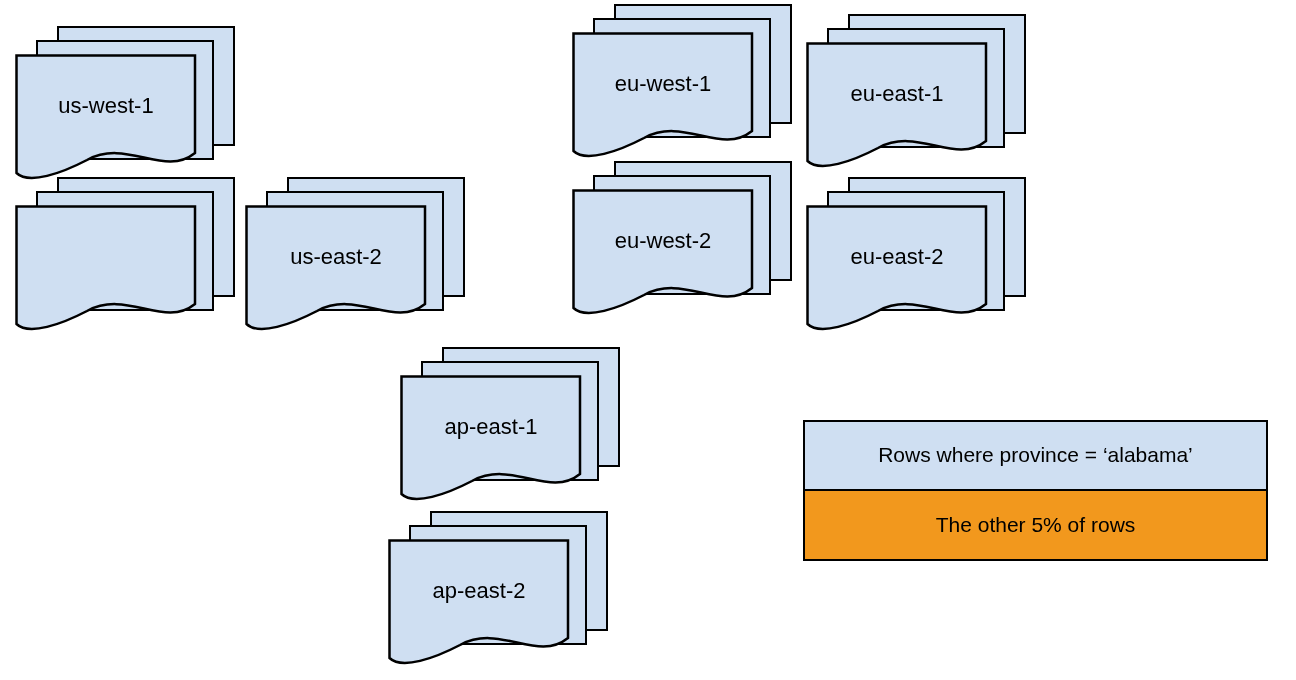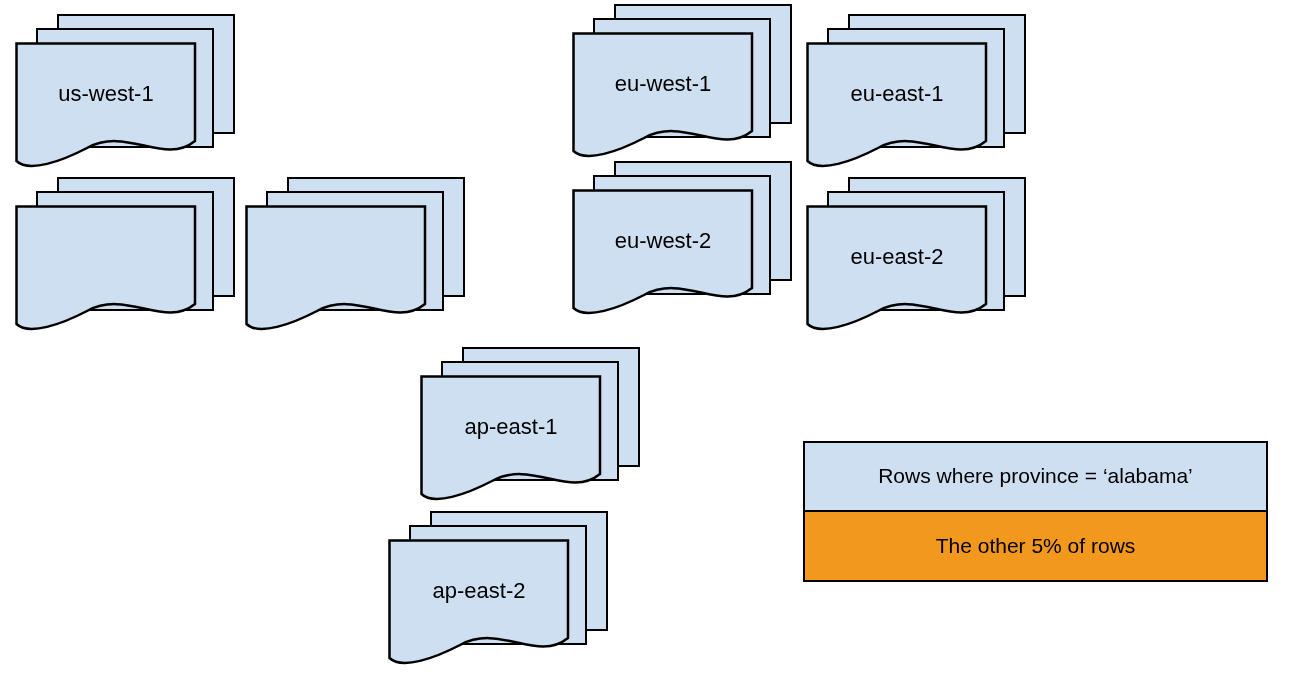--- a/index.html
+++ b/index.html
@@ -46,35 +46,35 @@
     height: 104px;
     display: flex;
     align-items: center;
     justify-content: center;
     font-size: 22px;
     color: #000000;
     pointer-events: none;
   }
 
   
-  .pos-usw1 { left: 15px;  top: 14px; padding-left: 39px;  }
+  .pos-usw1 { left: 15px;  top: 26px; padding-left: 39px;  }
   .pos-use1 { left: 245px; top: 14px;  }
   .pos-euw1 { left: 572px; top: 4px;  }
   .pos-eue1 { left: 806px; top: 14px;  }
   .pos-usw2 { left: 15px;  top: 177px; }
   .pos-use2 { left: 245px; top: 177px; }
   .pos-euw2 { left: 572px; top: 161px; }
   .pos-eue2 { left: 806px; top: 177px; padding-left: 28px; }
-  .pos-ape1 { left: 400px; top: 347px; margin-left: 20px; }
+  .pos-ape1 { left: 400px; top: 347px; }
   .pos-ape2 { left: 388px; top: 511px; }
 
   
   .legend {
     position: absolute;
-    left: 803px; top: 441px;
+    left: 803px; top: 420px;
     width: 465px; height: 141px;
     border: 2px solid #000000;
     box-sizing: border-box;
   }
   .legend-row {
     width: 100%;
     height: 50%;
     box-sizing: border-box;
     display: flex;
     align-items: center;
@@ -135,20 +135,21 @@
   </div>
 
   <div class="stack pos-use2">
     <div class="sheet back"></div>
     <div class="sheet mid"></div>
     <div class="front-doc">
       <svg viewBox="0 0 182 138">
           <path d="M1.5,1.5 L180,1.5 L180,99 C149,124 112,84 72,106 C47,119 14,131 1.5,119 Z"></path>
         </svg>
     </div>
+    <div class="doc-label">us-east-2</div>
   </div>
 
   <div class="stack pos-euw2">
     <div class="sheet back"></div>
     <div class="sheet mid"></div>
     <div class="front-doc">
       <svg viewBox="0 0 182 138">
           <path d="M1.5,1.5 L180,1.5 L180,99 C149,124 112,84 72,106 C47,119 14,131 1.5,119 Z"></path>
         </svg>
     </div>

